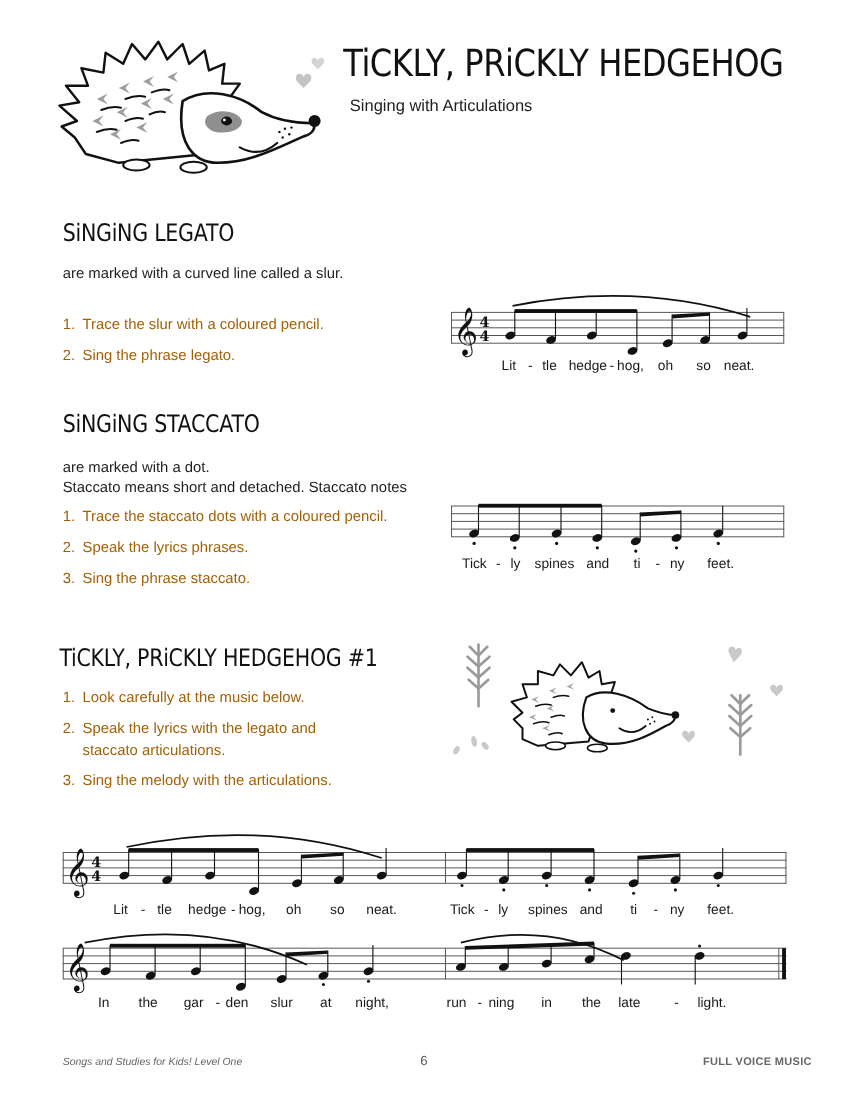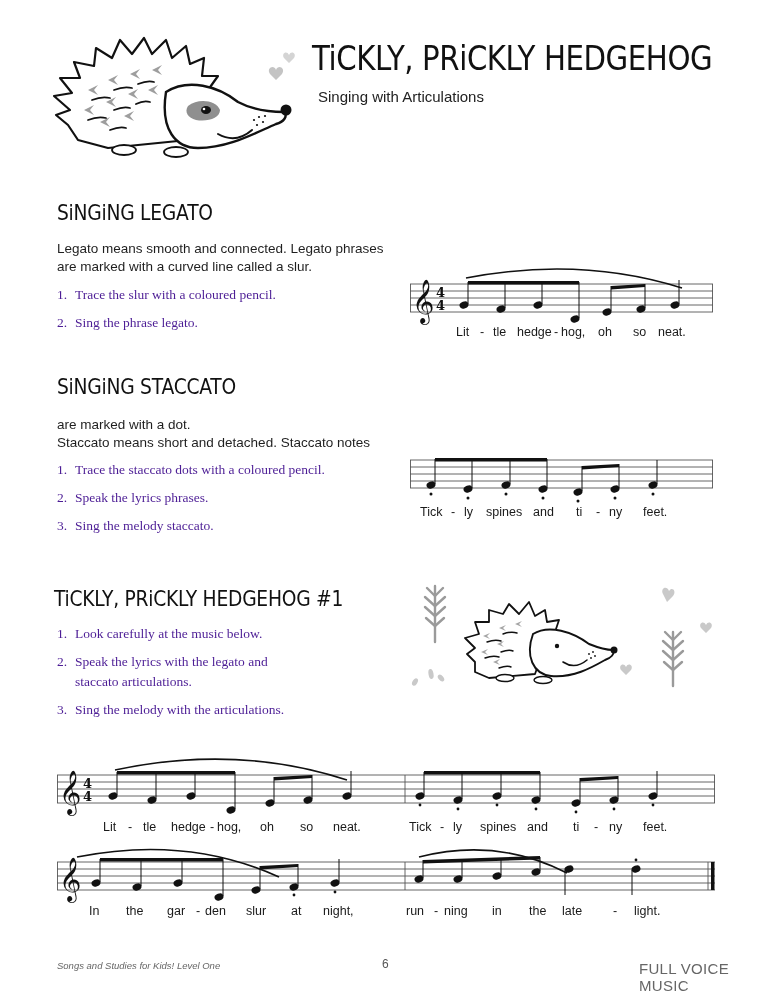--- a/index.html
+++ b/index.html
@@ -14,26 +14,26 @@
     color: #111; white-space: nowrap;
   }
   .subtitle { left: 318px; top: 88px; font-size: 15px; color: #222; }
 
   .section-heading {
     font-family: "DejaVu Sans", sans-serif; font-size: 22px; color: #111;
     transform: scaleX(0.85); transform-origin: left top; white-space: nowrap; letter-spacing: -0.3px;
   }
 
   .para { font-size: 13.5px; line-height: 18px; color: #1f1f1f; }
-  .list-item { font-size: 13.5px; color: #4c1d95; white-space: nowrap; font-family: Liberation Serif, serif; }
+  .list-item { font-size: 13.5px; color: #a16207; white-space: nowrap; }
   .list-item .num { display: inline-block; width: 18px; }
 
   .footer-left { left: 57px; top: 960px; font-size: 9.5px; color: #666; font-style: italic; }
   .footer-center { left: 382px; top: 957px; font-size: 12px; color: #555; }
-  .footer-right { left: 639px; top: 960px; font-size: 15px; color: #666; letter-spacing: 0.3px; }
+  .footer-right { left: 639px; top: 960px; font-size: 10px; color: #666; letter-spacing: 0.3px; font-weight: bold; }
 
   .lyric { font-size: 12.5px; color: #1a1a1a; white-space: nowrap; }
 
   svg { position: absolute; overflow: visible; }
 </style>
 </head>
 <body>
 
 <svg style="left:48px;top:30px" width="260" height="135" viewBox="0 0 260 135">
 
@@ -81,21 +81,20 @@
 
   <path d="M222,44 c-4,-6 4,-10 6,-4 c2,-6 10,-2 6,4 l-6,6z" fill="#c4c4c4"></path>
   <path d="M236,28 c-3,-5 3,-8 5,-3 c2,-5 8,-2 5,3 l-5,5z" fill="#d4d4d4"></path>
 </svg>
 
 <div class="abs title">TiCKLY, PRiCKLY HEDGEHOG</div>
 <div class="abs subtitle">Singing with Articulations</div>
 
 <div class="abs section-heading" style="left:57px;top:200px">SiNGiNG LEGATO</div>
 <div class="abs para" style="left:57px;top:240px">
-  <div>Legato means smooth and connected. Legato phrases</div>
   <div>are marked with a curved line called a slur.</div>
 </div>
 <div class="abs list-item" style="left:57px;top:287px"><span class="num">1.</span><span>Trace the slur with a coloured pencil.</span></div>
 <div class="abs list-item" style="left:57px;top:315px"><span class="num">2.</span><span>Sing the phrase legato.</span></div>
 
 <svg style="left:410px;top:262px" width="305" height="60" viewBox="0 0 305 60">
   <g stroke="#555" stroke-width="0.9">
     <line x1="0" y1="22" x2="303" y2="22"></line>
       <line x1="0" y1="29" x2="303" y2="29"></line>
       <line x1="0" y1="36" x2="303" y2="36"></line>
@@ -139,21 +138,21 @@
 <div class="abs lyric" style="left:633px;top:325px">so</div>
 <div class="abs lyric" style="left:658px;top:325px">neat.</div>
 
 <div class="abs section-heading" style="left:57px;top:374px">SiNGiNG STACCATO</div>
 <div class="abs para" style="left:57px;top:416px">
   <div>are marked with a dot.</div>
   <div>Staccato means short and detached. Staccato notes</div>
 </div>
 <div class="abs list-item" style="left:57px;top:462px"><span class="num">1.</span><span>Trace the staccato dots with a coloured pencil.</span></div>
 <div class="abs list-item" style="left:57px;top:490px"><span class="num">2.</span><span>Speak the lyrics phrases.</span></div>
-<div class="abs list-item" style="left:57px;top:518px"><span class="num">3.</span><span>Sing the melody staccato.</span></div>
+<div class="abs list-item" style="left:57px;top:518px"><span class="num">3.</span><span>Sing the phrase staccato.</span></div>
 
 <svg style="left:410px;top:455px" width="305" height="50" viewBox="0 0 305 50">
   <g stroke="#555" stroke-width="0.9">
     <line x1="0" y1="5" x2="303" y2="5"></line>
       <line x1="0" y1="12" x2="303" y2="12"></line>
       <line x1="0" y1="19" x2="303" y2="19"></line>
       <line x1="0" y1="26" x2="303" y2="26"></line>
       <line x1="0" y1="33" x2="303" y2="33"></line>
     <line x1="0.5" y1="5" x2="0.5" y2="33"></line>
       <line x1="302.5" y1="5" x2="302.5" y2="33"></line>

